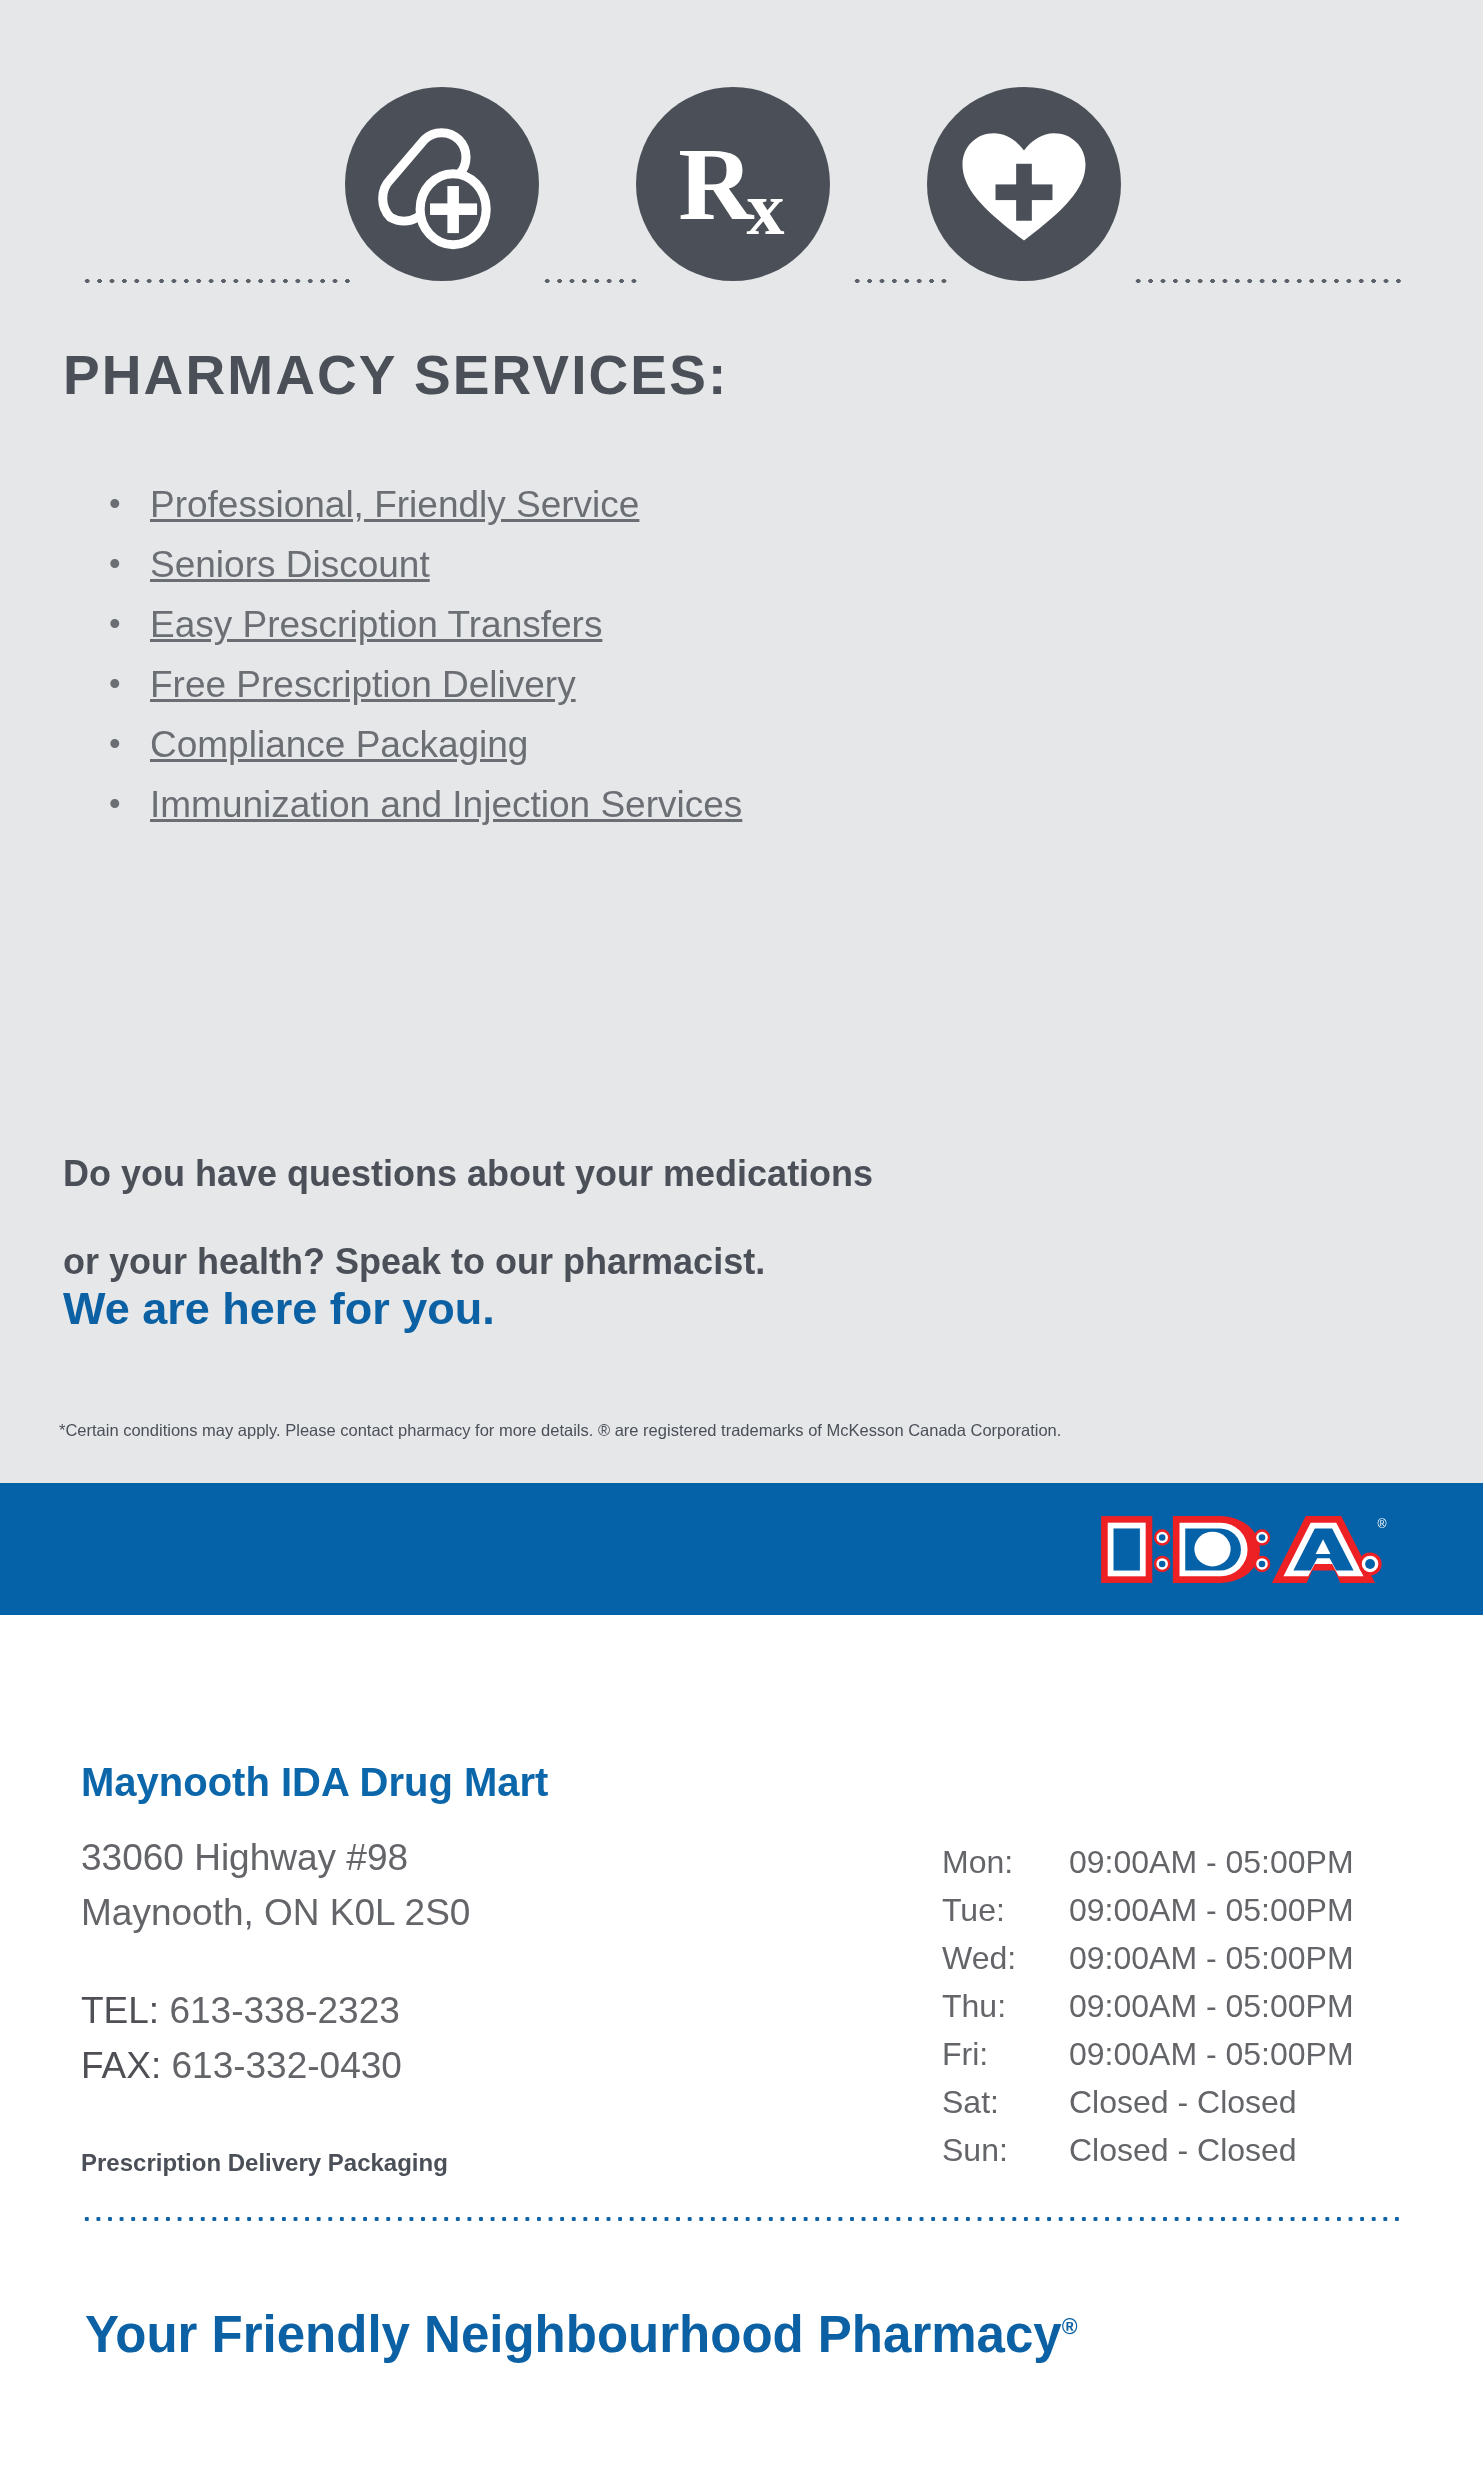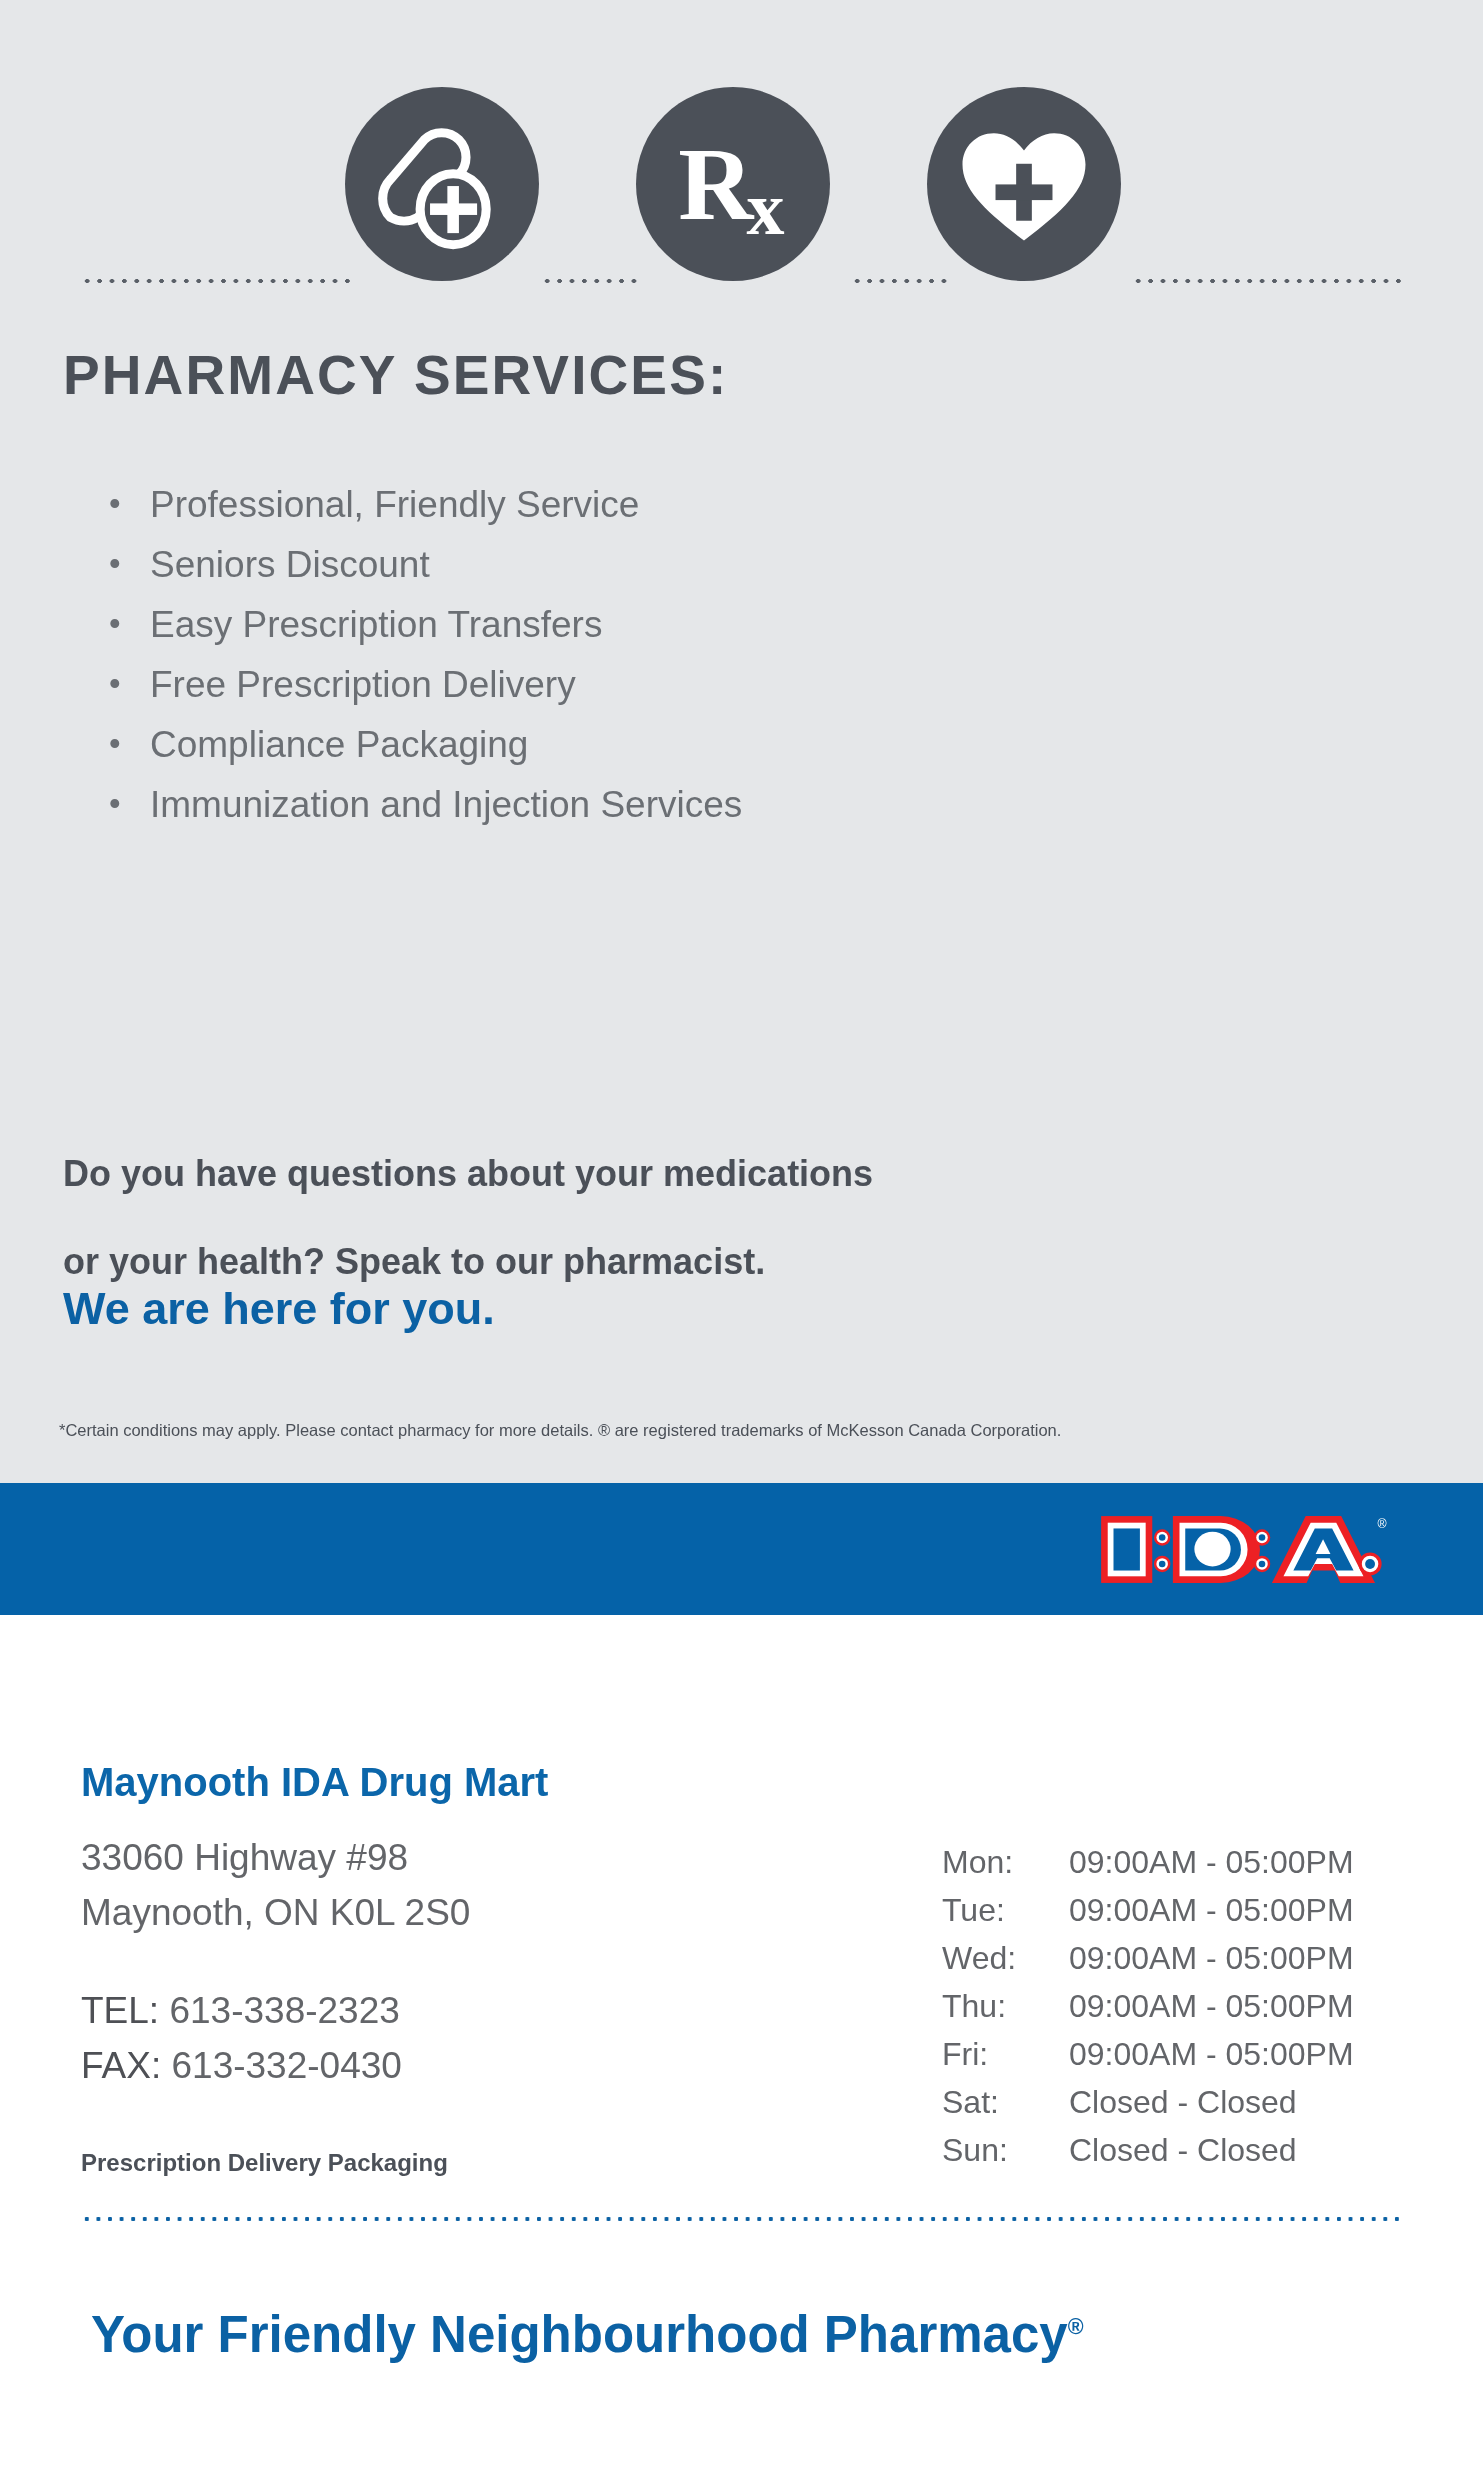--- a/index.html
+++ b/index.html
@@ -102,20 +102,21 @@
     padding: 0;
     list-style: none;
   }
   ul.services-list li {
     position: relative;
     font-size: 37px;
     line-height: 60px;
     color: #6b6f74;
     padding-left: 41px;
     white-space: nowrap;
+    text-decoration: underline;
   }
   ul.services-list li::before {
     content: "\2022";
     position: absolute;
     left: 0;
     top: -0.8px;
     font-size: 33px;
     color: #6b6f74;
   }
 
@@ -239,21 +240,21 @@
     top: 2216px;
     width: 1325px;
     height: 5.8px;
     background-image: radial-gradient(circle, #0b61a4 0 2px, transparent 2.2px);
     background-size: 11.6px 5.8px;
     background-repeat: repeat-x;
     background-position: 0 50%;
   }
   .tagline {
     position: absolute;
-    left: 91px;
+    left: 85px;
     top: 2305px;
     font-size: 51px;
     font-weight: bold;
     color: #0b61a4;
     white-space: nowrap;
   }
   .tagline .reg {
     font-size: 21.5px;
     vertical-align: super;
     font-weight: bold;

